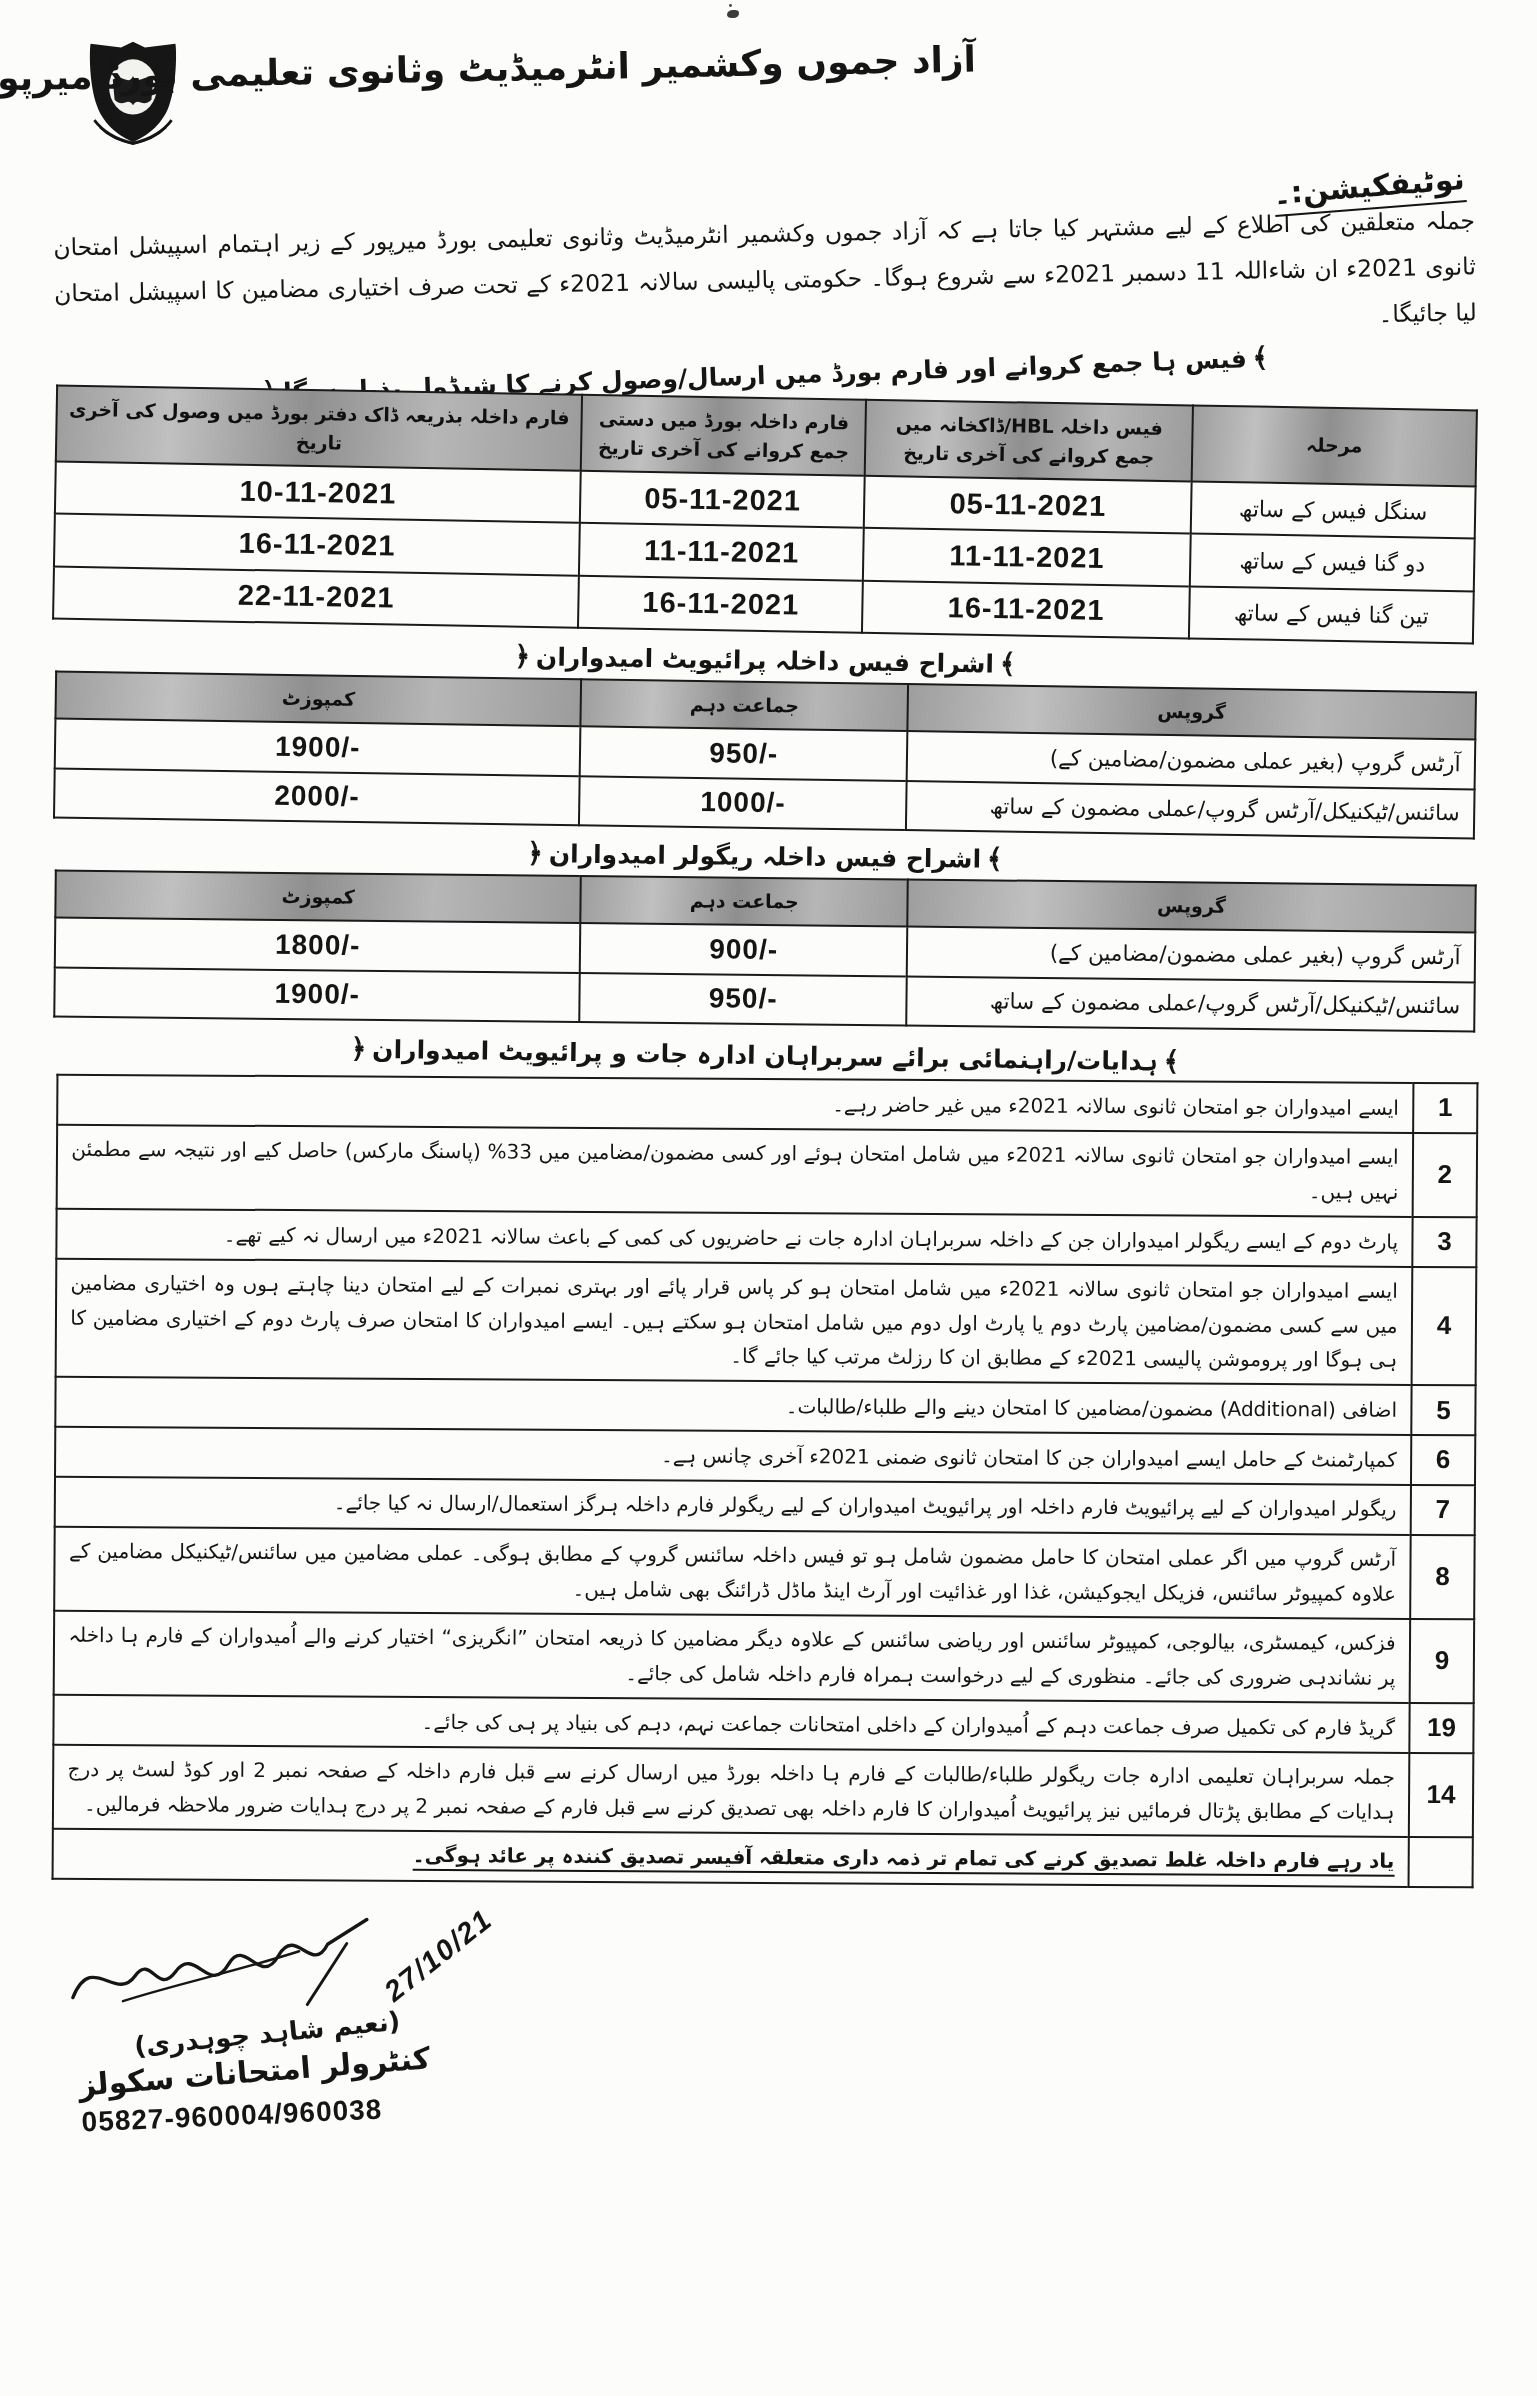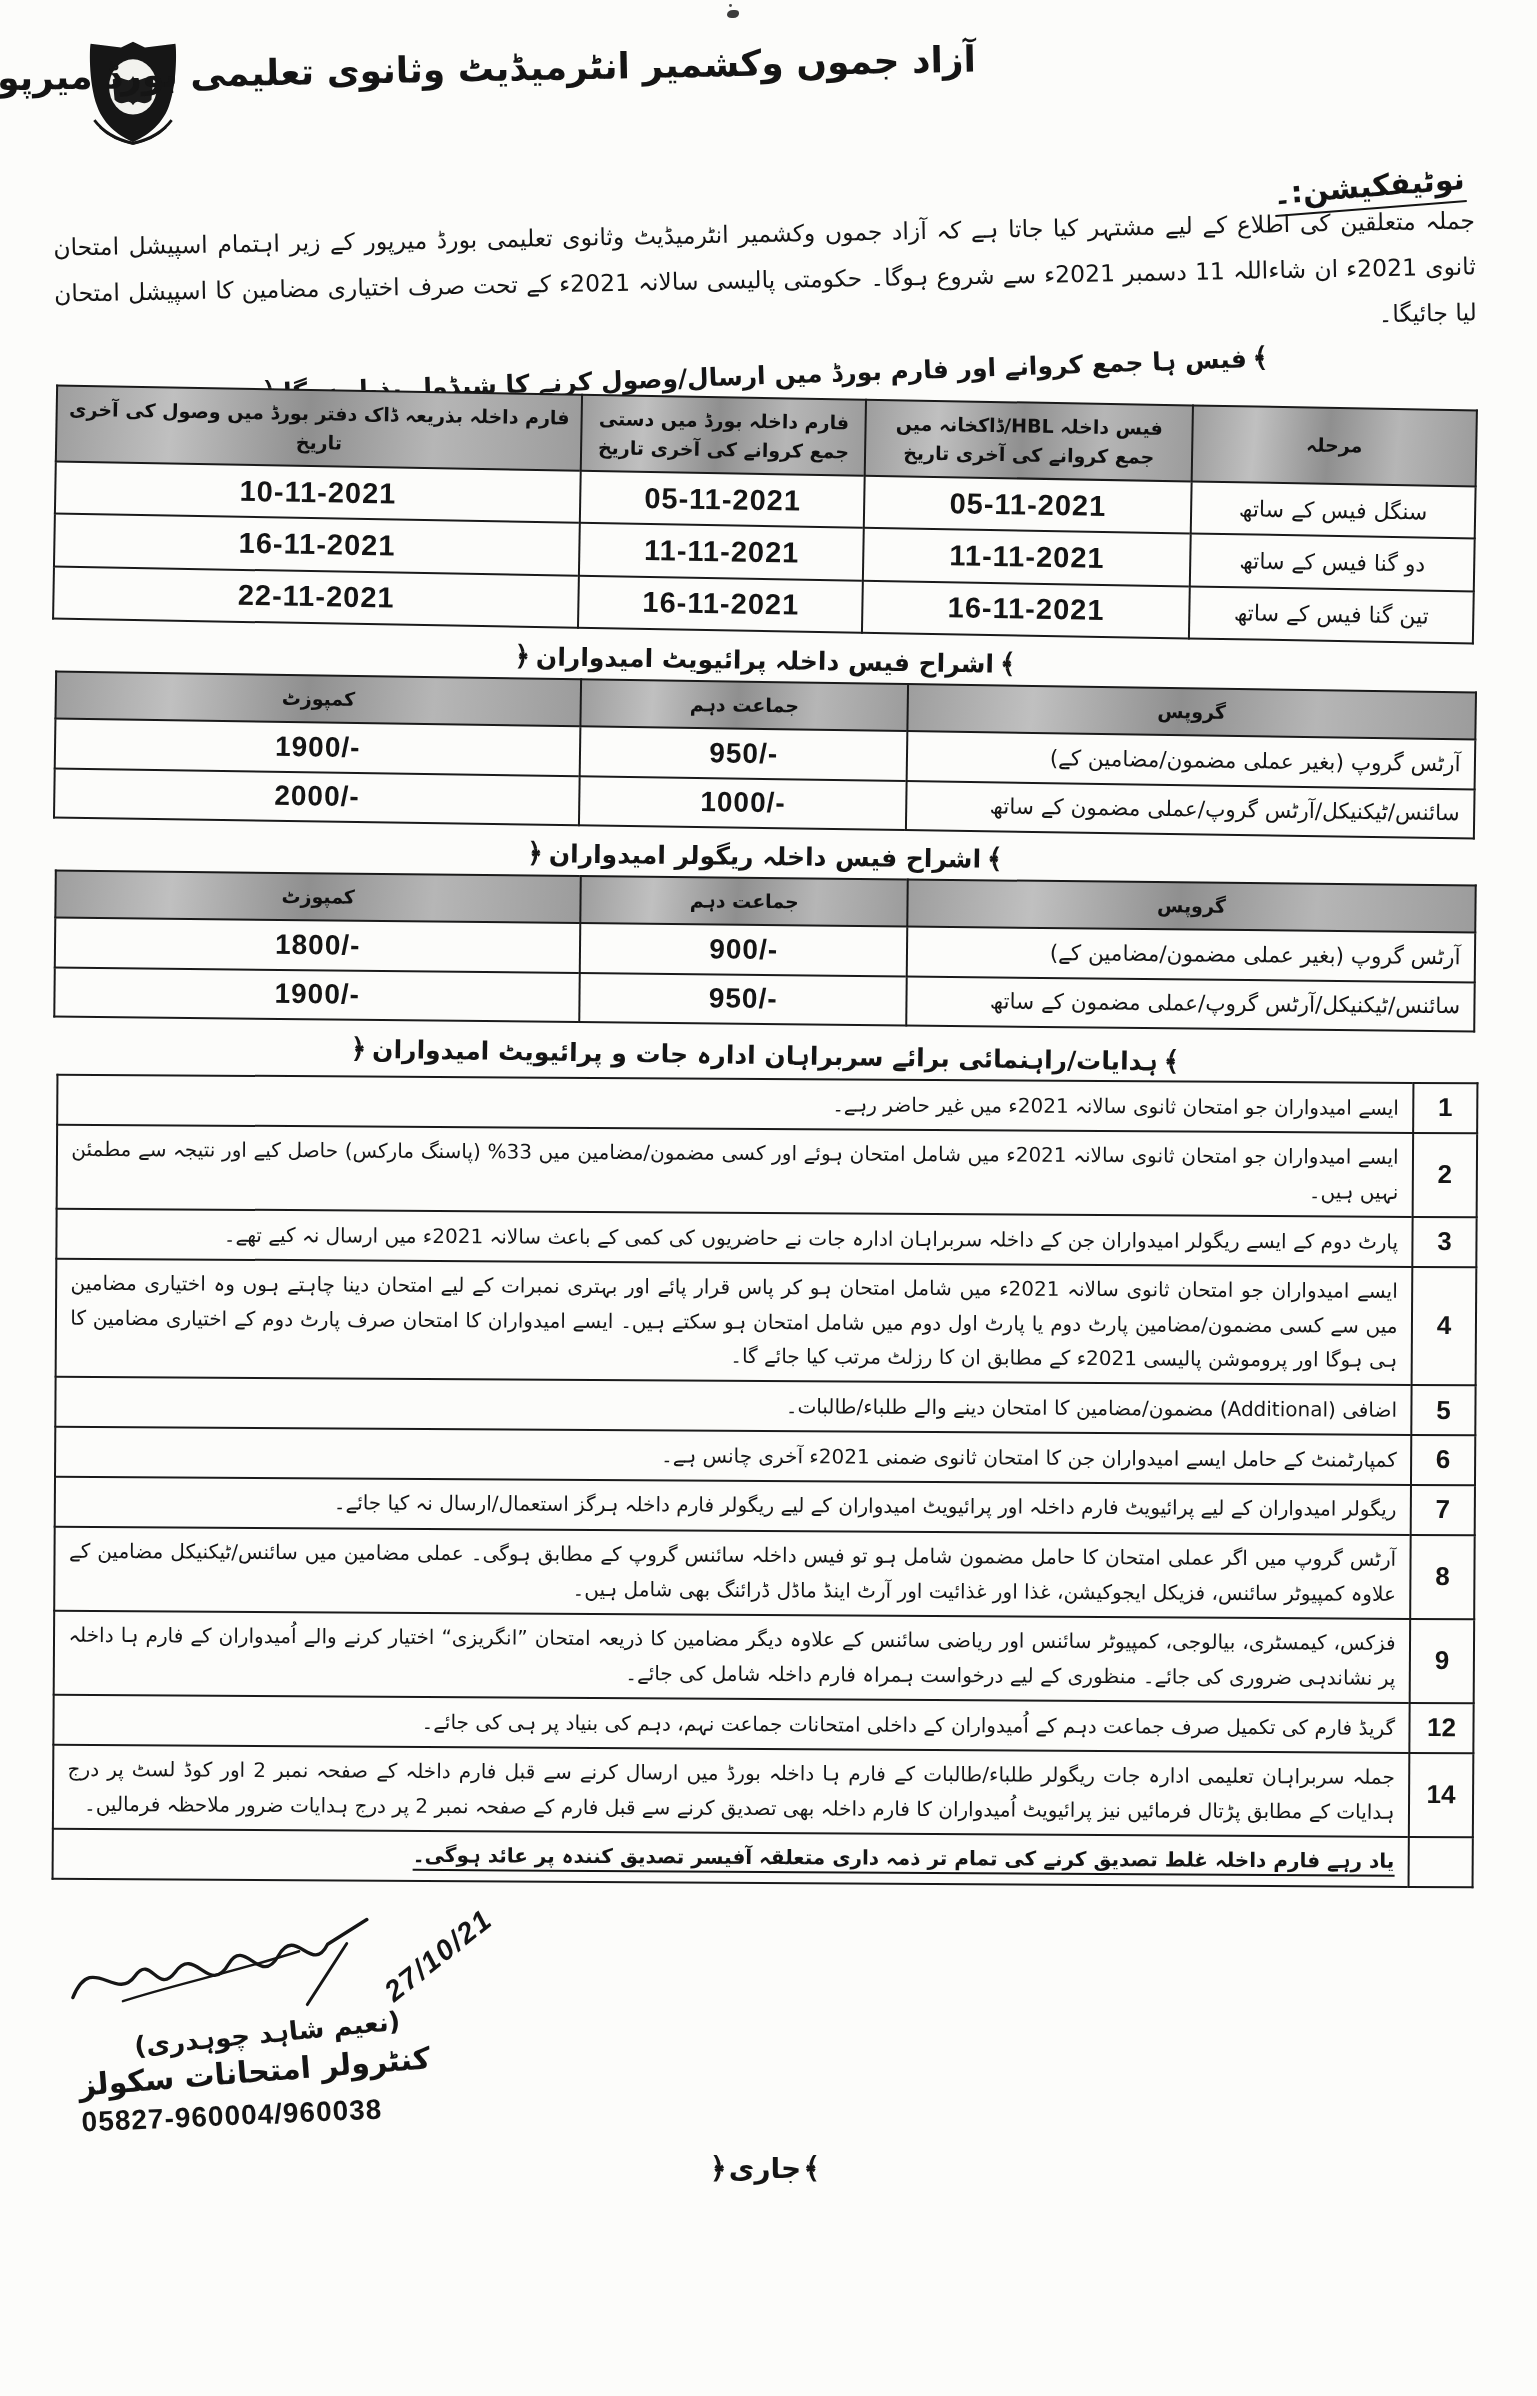--- a/index.html
+++ b/index.html
@@ -260,21 +260,21 @@
       </tr>
       <tr>
         <td class="no">8</td>
         <td class="tx">آرٹس گروپ میں اگر عملی امتحان کا حامل مضمون شامل ہو تو فیس داخلہ سائنس گروپ کے مطابق ہوگی۔ عملی مضامین میں سائنس/ٹیکنیکل مضامین کے علاوہ کمپیوٹر سائنس، فزیکل ایجوکیشن، غذا اور غذائیت اور آرٹ اینڈ ماڈل ڈرائنگ بھی شامل ہیں۔</td>
       </tr>
       <tr>
         <td class="no">9</td>
         <td class="tx">فزکس، کیمسٹری، بیالوجی، کمپیوٹر سائنس اور ریاضی سائنس کے علاوہ دیگر مضامین کا ذریعہ امتحان ”انگریزی“ اختیار کرنے والے اُمیدواران کے فارم ہا داخلہ پر نشاندہی ضروری کی جائے۔ منظوری کے لیے درخواست ہمراہ فارم داخلہ شامل کی جائے۔</td>
       </tr>
       <tr>
-        <td class="no">12</td>
+        <td class="no">19</td>
         <td class="tx">گریڈ فارم کی تکمیل صرف جماعت دہم کے اُمیدواران کے داخلی امتحانات جماعت نہم، دہم کی بنیاد پر ہی کی جائے۔</td>
       </tr>
       <tr>
         <td class="no">14</td>
         <td class="tx">جملہ سربراہان تعلیمی ادارہ جات ریگولر طلباء/طالبات کے فارم ہا داخلہ بورڈ میں ارسال کرنے سے قبل فارم داخلہ کے صفحہ نمبر 2 اور کوڈ لسٹ پر درج ہدایات کے مطابق پڑتال فرمائیں نیز پرائیویٹ اُمیدواران کا فارم داخلہ بھی تصدیق کرنے سے قبل فارم کے صفحہ نمبر 2 پر درج ہدایات ضرور ملاحظہ فرمالیں۔</td>
       </tr>
       <tr>
         <td class="no"></td>
         <td class="tx note">
           <span class="note-line">یاد رہے فارم داخلہ غلط تصدیق کرنے کی تمام تر ذمہ داری متعلقہ آفیسر تصدیق کنندہ پر عائد ہوگی۔</span>
@@ -290,19 +290,16 @@
           <path d="M60,84 C110,70 180,58 246,40" fill="none" stroke="#161616" stroke-width="2.5" stroke-linecap="round"></path>
           <path d="M296,34 L252,96" fill="none" stroke="#161616" stroke-width="3" stroke-linecap="round"></path>
         </svg>
         <div class="sig-date">27/10/21</div>
       </div>
       <div class="sig-name">(نعیم شاہد چوہدری)</div>
       <div class="sig-title">کنٹرولر امتحانات سکولز</div>
       <div class="sig-phone">05827-960004/960038</div>
     </div>
 
-    <div class="continued">
-      <span class="orn">﴾</span><span>جاری</span><span class="orn">﴿</span>
-    </div>
 
   </div>
 </div>
 
 
 </body></html>

